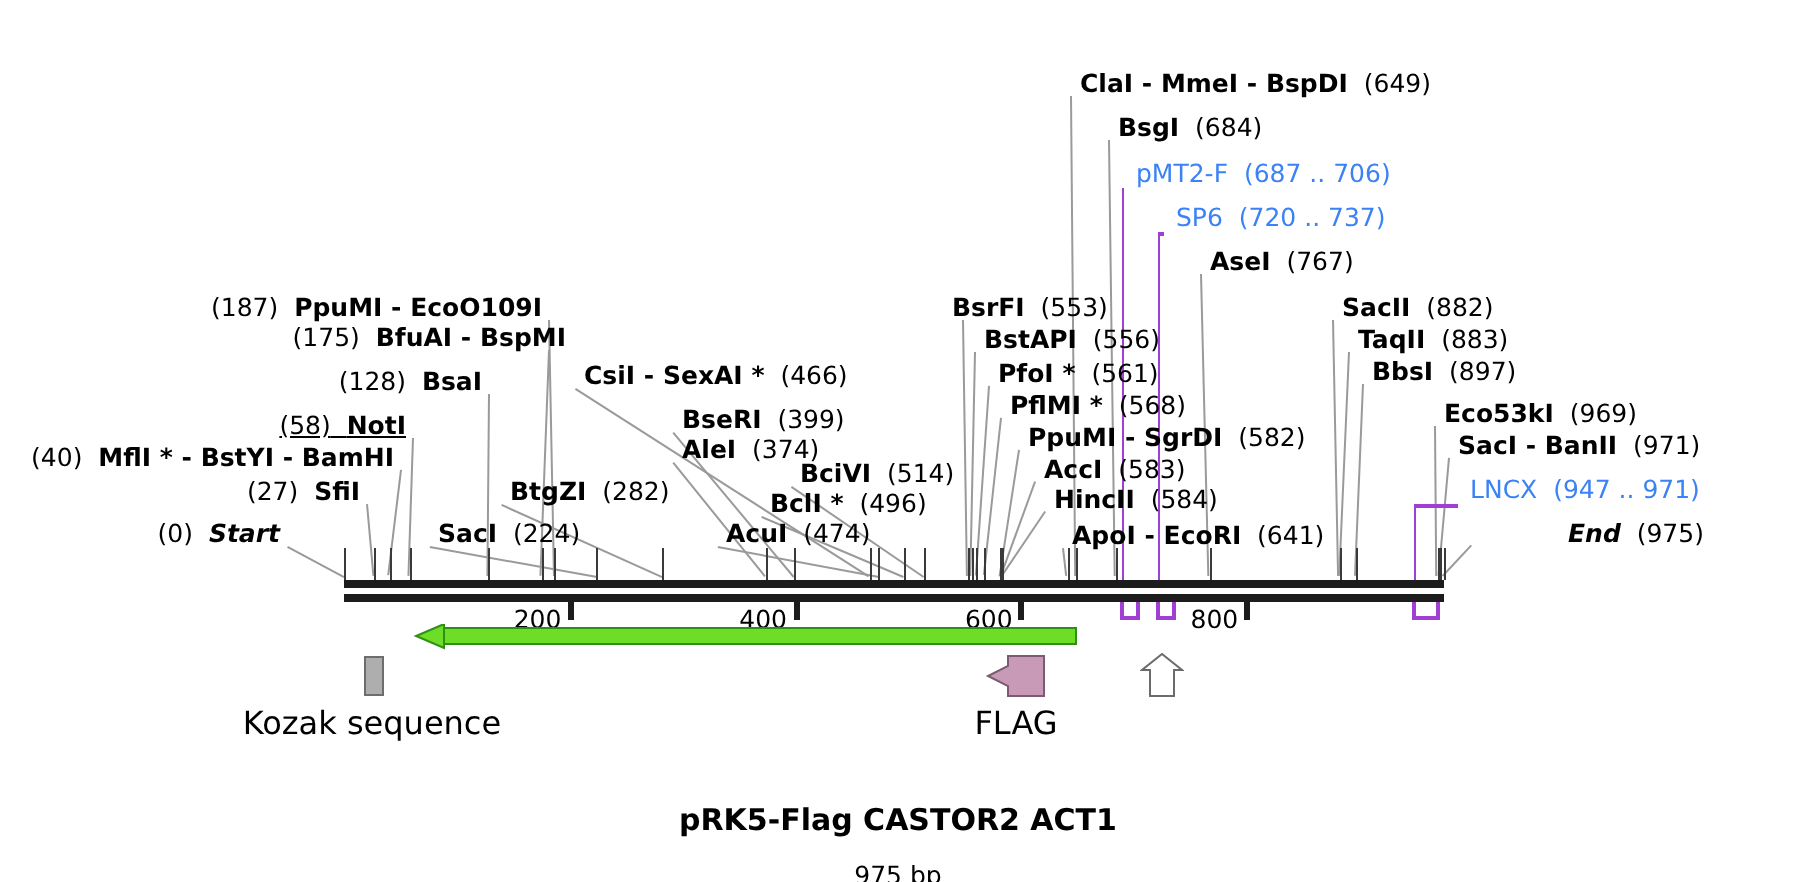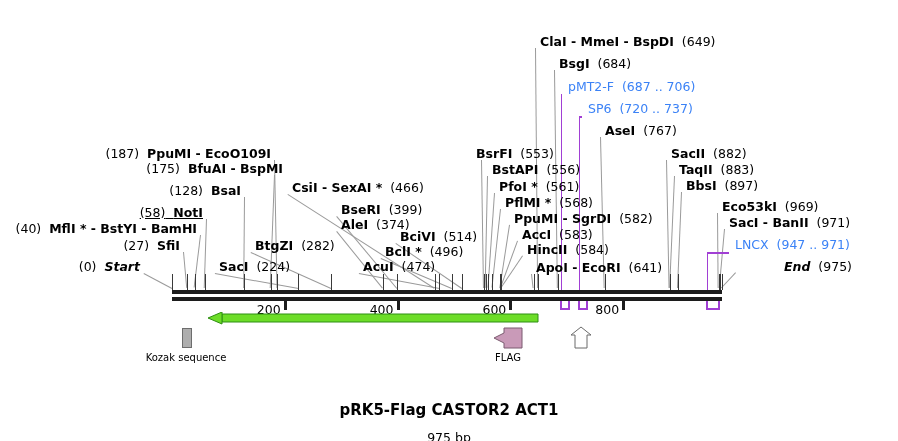--- a/index.html
+++ b/index.html
@@ -47,21 +47,21 @@
   .enz-tick.dark{background:#3a3a3a;}
   .leader{position:absolute;background:#9a9a9a;transform-origin:0 0;height:1px;}
   .pleader{position:absolute;background:#a13fd4;width:1px;}
   .pbracket{position:absolute;}
   .pbracket .hbar{position:absolute;background:#a13fd4;height:2px;left:0;bottom:0;}
   .pbracket .vl{position:absolute;background:#a13fd4;width:2px;left:0;bottom:0;}
   .pbracket .vr{position:absolute;background:#a13fd4;width:2px;right:0;bottom:0;}
 
   
   .feat-caption{
-    position:absolute;font-size:10px;color:#000;white-space:nowrap;
+    position:absolute;font-size:16px;color:#000;white-space:nowrap;
     text-align:center;
   }
   .kozak-box{position:absolute;background:#aeaeae;border:1px solid #6d6d6d;}
 
   
   .title{
     position:absolute;width:100%;text-align:center;
     font-size:15px;font-weight:bold;color:#000;
   }
   .subtitle{

